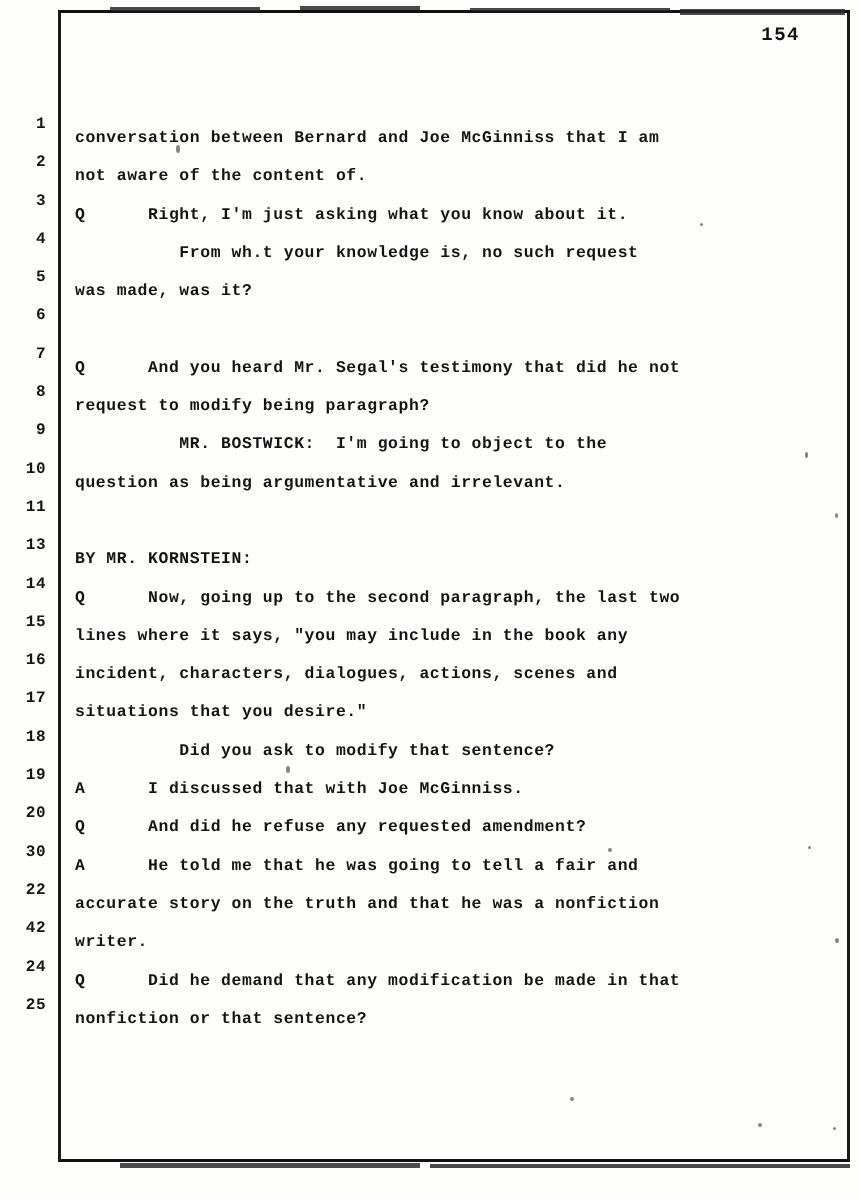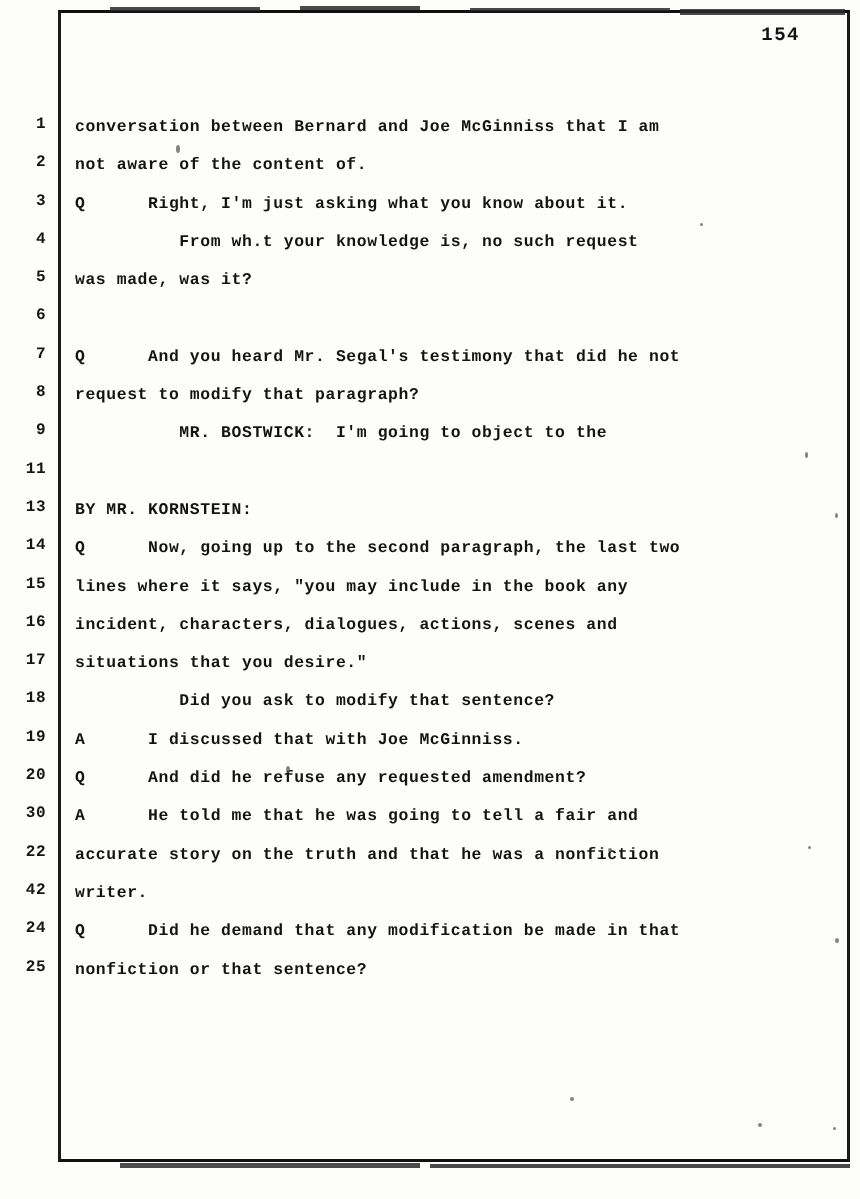--- a/index.html
+++ b/index.html
@@ -65,21 +65,21 @@
     text-align: right;
     top: 3px;
     font-size: 16px;
     color: #151515;
     letter-spacing: 0.5px;
     font-weight: 700;
   }
   .ltext {
     position: absolute;
     left: 75px;
-    top: 5px;
+    top: 16px;
     font-size: 16.4px;
     color: #131313;
     letter-spacing: 0.6px;
     white-space: pre;
     font-weight: 700;
   }
   
   #lines .ltext, #page-number, .lnum {
     text-rendering: geometricPrecision;
     -webkit-font-smoothing: none;
@@ -139,25 +139,29 @@
     </div>
     <div class="trow">
       <span class="lnum">6</span>
     </div>
     <div class="trow">
       <span class="lnum">7</span>
       <span class="ltext">Q      And you heard Mr. Segal's testimony that did he not</span>
     </div>
     <div class="trow">
       <span class="lnum">8</span>
-      <span class="ltext">request to modify that paragraph?</span>
+      <span class="ltext">request to modify being paragraph?</span>
     </div>
     <div class="trow">
       <span class="lnum">9</span>
       <span class="ltext">          MR. BOSTWICK:  I'm going to object to the</span>
+    </div>
+    <div class="trow">
+      <span class="lnum">10</span>
+      <span class="ltext">question as being argumentative and irrelevant.</span>
     </div>
     <div class="trow">
       <span class="lnum">11</span>
     </div>
     <div class="trow">
       <span class="lnum">13</span>
       <span class="ltext">BY MR. KORNSTEIN:</span>
     </div>
     <div class="trow">
       <span class="lnum">14</span>

